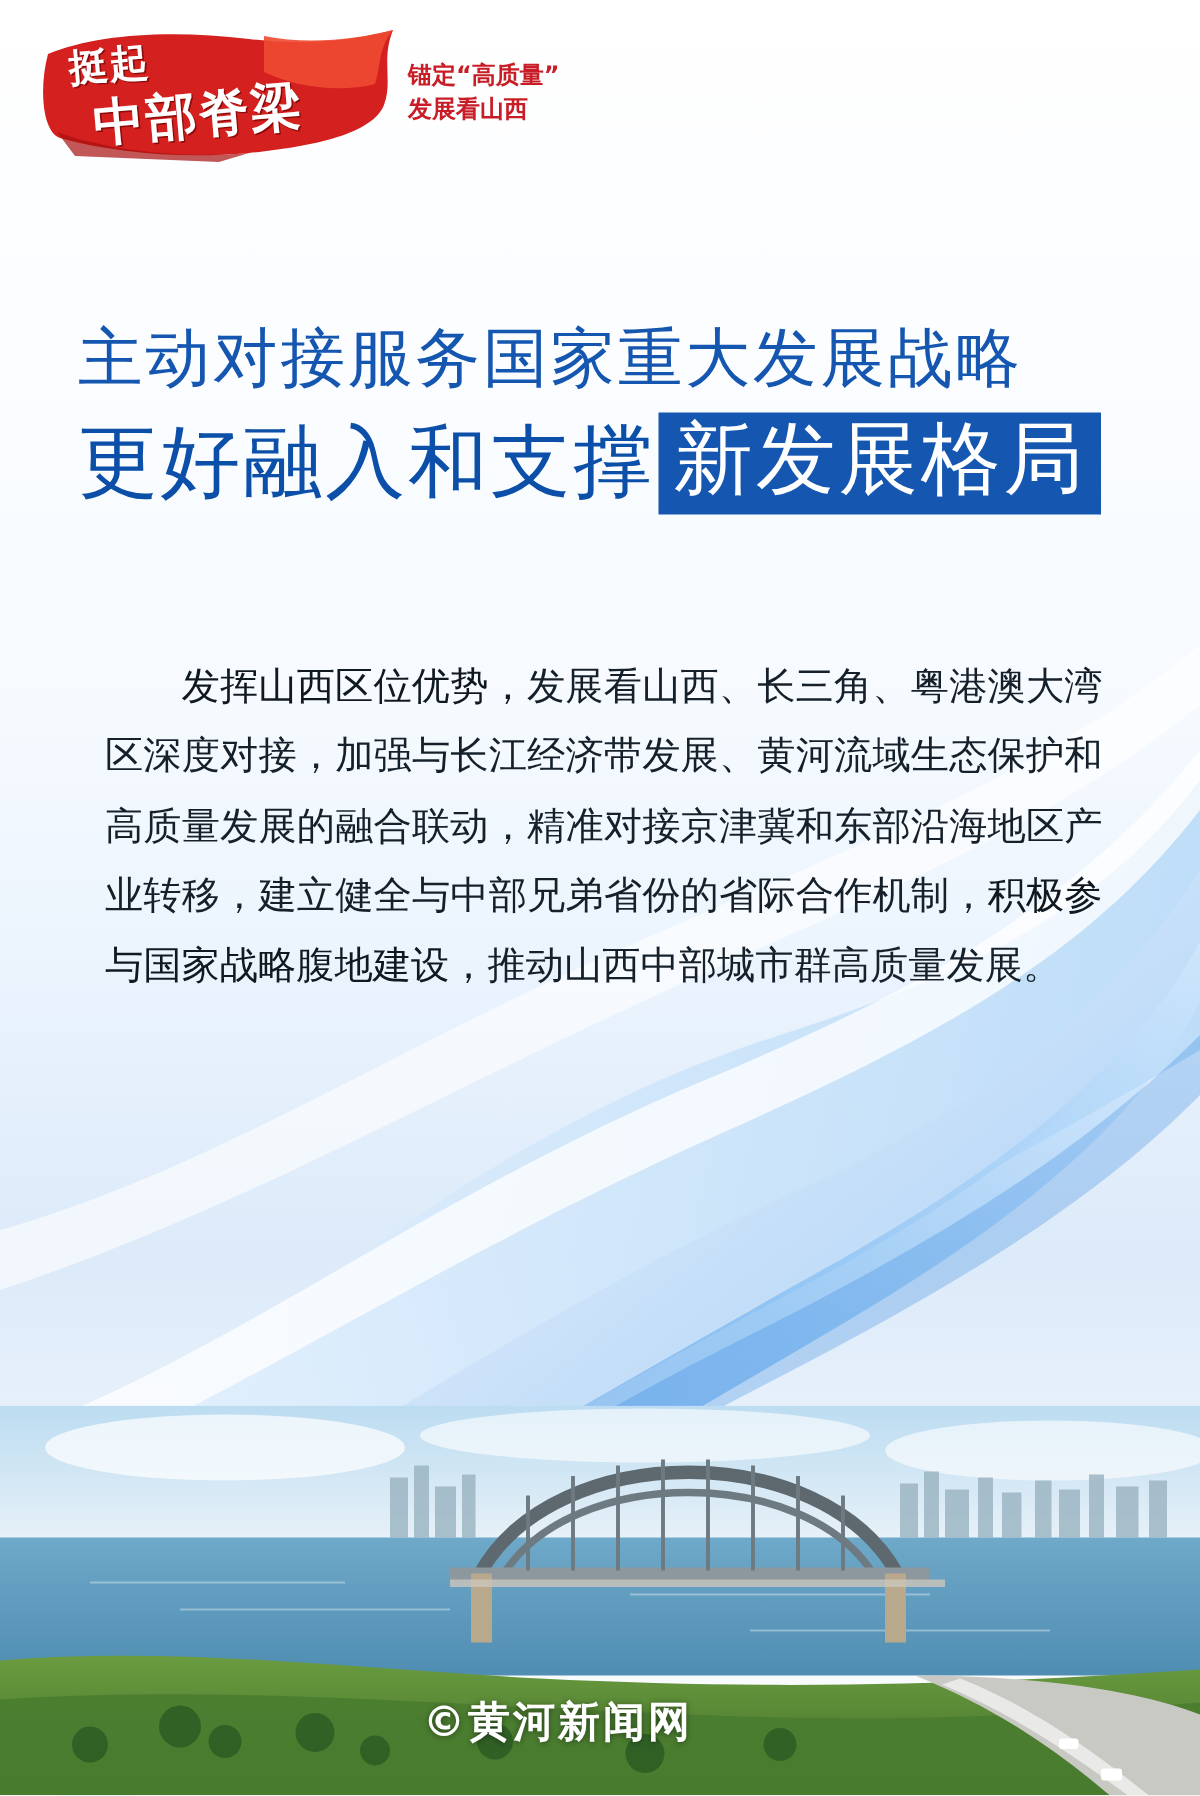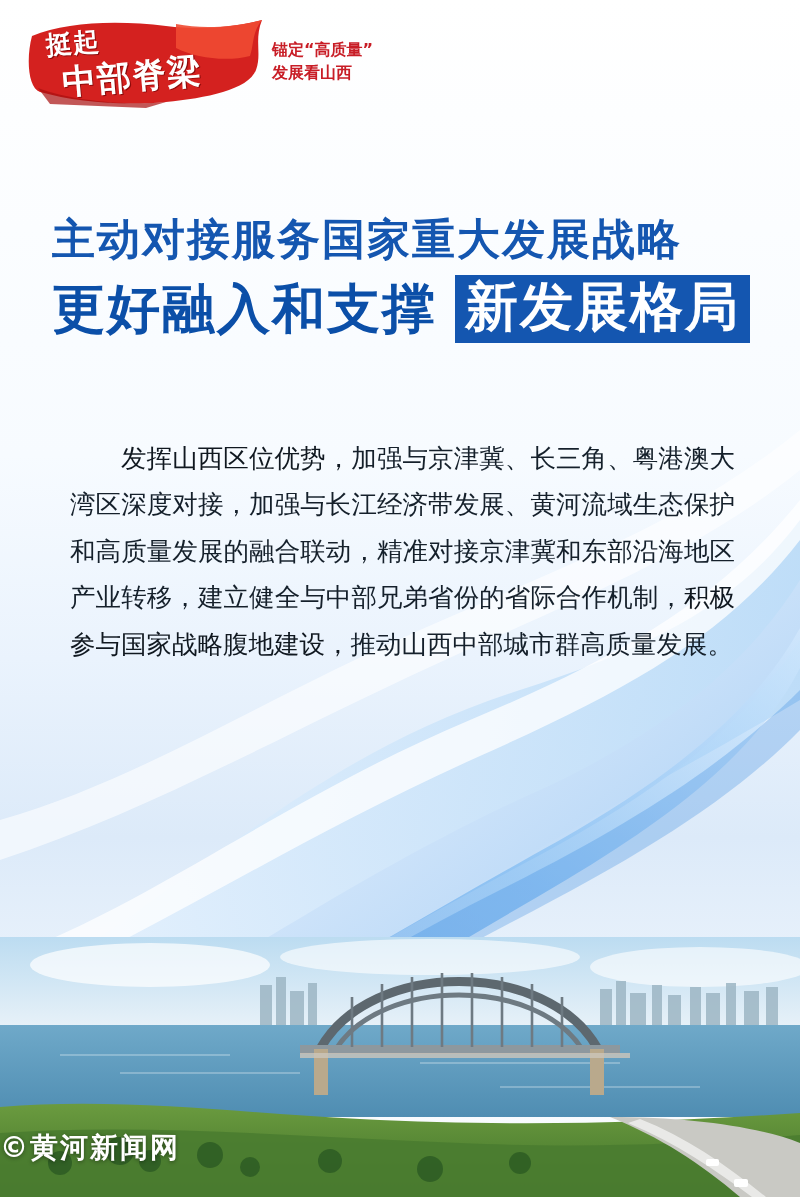--- a/index.html
+++ b/index.html
@@ -93,39 +93,38 @@
 
   
   .headline {
     position: absolute;
     left: 52px;
     top: 215px;
     width: 700px;
   }
   .headline-1 {
     font-size: 43px;
-    font-weight: bold;
+    font-weight: normal;
     color: #1456b0;
     letter-spacing: 2px;
     line-height: 1.12;
     font-family: "DejaVu Sans", sans-serif;
     white-space: nowrap;
   }
   .headline-2 {
     margin-top: 12px;
     font-size: 53px;
-    font-weight: bold;
+    font-weight: normal;
     color: #0b4fa8;
     letter-spacing: 2px;
     line-height: 1.12;
     font-family: "DejaVu Sans", sans-serif;
     white-space: nowrap;
     display: flex;
     align-items: center;
-    gap: 16px;
   }
   .hl-hi {
     background: #1456b0;
     color: #ffffff;
     padding: 2px 10px 6px 10px;
     margin-left: 2px;
     display: inline-block;
   }
 
   
@@ -155,21 +154,21 @@
     height: 260px;
     overflow: hidden;
   }
 
   
   .watermark {
     position: absolute;
     left: 0;
     bottom: 30px;
     width: 744px;
-    text-align: left;
+    text-align: center;
     color: #ffffff;
     font-size: 28px;
     font-weight: bold;
     letter-spacing: 2px;
     text-shadow: 0 1px 4px rgba(0,0,0,.45);
     font-family: "DejaVu Sans", sans-serif;
   }
 </style>
 </head>
 <body>
@@ -227,21 +226,21 @@
 
   <div class="headline">
     <div class="headline-1">主动对接服务国家重大发展战略</div>
     <div class="headline-2">
       <span>更好融入和支撑</span>
       <span class="hl-hi">新发展格局</span>
     </div>
   </div>
 
   <div class="body-text">
-    <b>发挥山西区位优势，</b><span>加强与京津冀、长三角、粤港澳大湾区深度对接，加强与长江经济带发展、黄河流域生态保护和高质量发展的融合联动，精准对接京津冀和东部沿海地区产业转移，建立健全与中部兄弟省份的省际合作机制，</span><b>积极参与国家战略腹地建设，</b><span>推动山西中部城市群高质量发展。</span>
+    <b>发挥山西区位优势，</b><span>发展看山西、长三角、粤港澳大湾区深度对接，加强与长江经济带发展、黄河流域生态保护和高质量发展的融合联动，精准对接京津冀和东部沿海地区产业转移，建立健全与中部兄弟省份的省际合作机制，</span><b>积极参与国家战略腹地建设，</b><span>推动山西中部城市群高质量发展。</span>
   </div>
 
   <div class="photo">
     <svg viewBox="0 0 800 260" preserveAspectRatio="none" width="800" height="260">
       <defs>
         <linearGradient id="water" x1="0" y1="0" x2="0" y2="1">
           <stop offset="0%" stop-color="#6fa9c9"></stop>
           <stop offset="100%" stop-color="#4f8db2"></stop>
         </linearGradient>
         <linearGradient id="grass" x1="0" y1="0" x2="0" y2="1">

